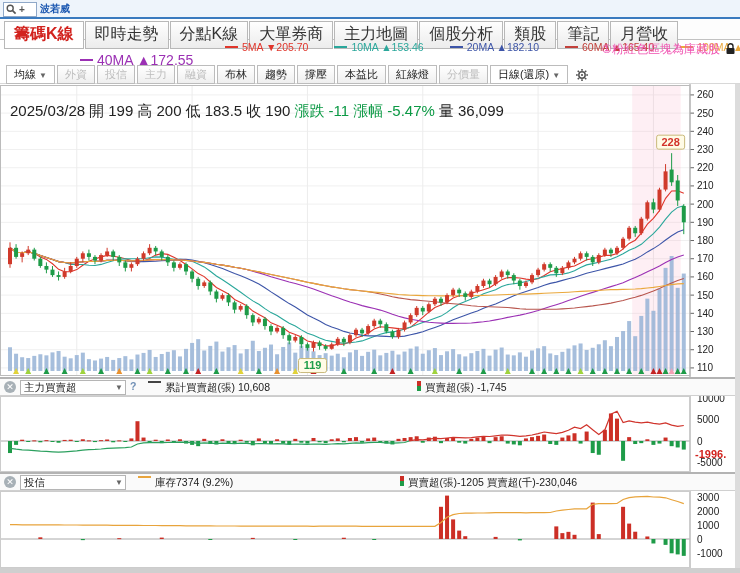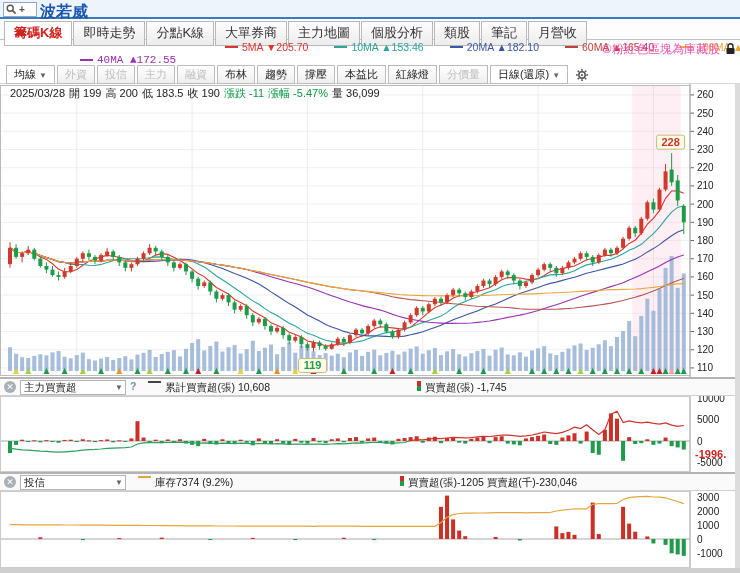--- a/index.html
+++ b/index.html
@@ -2,44 +2,44 @@
 <html><head>
 <meta charset="utf-8">
 <style>
   html,body{margin:0;padding:0;}
   body{font-family:"Liberation Sans","DejaVu Sans",sans-serif;background:#cfcfcf;}
   #app{position:relative;width:740px;height:573px;background:#ffffff;overflow:hidden;}
 
   
   #topbar{position:absolute;left:0;top:0;width:740px;height:19px;background:#eef4fb;border-bottom:2px solid #3a7abf;box-sizing:border-box;}
   #searchbox{position:absolute;left:3px;top:2px;width:30px;height:13px;background:#fff;border:1px solid #8fa8c8;display:flex;align-items:center;padding-left:2px;gap:2px;}
-  #title{position:absolute;left:40px;top:2px;font-size:16px;font-weight:bold;color:#1a56b0;}
+  #title{position:absolute;left:40px;top:2px;font-size:10px;font-weight:bold;color:#1a56b0;}
 
   
   #tabs{position:absolute;left:0;top:19px;width:740px;height:21px;background:#fdfdfd;border-bottom:1px solid #c2c2c2;box-sizing:border-box;padding-left:4px;}
-  .tab{display:inline-block;margin-top:2px;margin-right:1px;padding:2px 9px 3px 9px;font-size:13px;color:#333;background:linear-gradient(#fefefe,#ececec);border:1px solid #b8b8b8;cursor:pointer;}
+  .tab{display:inline-block;margin-top:2px;margin-right:1px;padding:2px 9px 3px 9px;font-size:16px;color:#333;background:linear-gradient(#fefefe,#ececec);border:1px solid #b8b8b8;cursor:pointer;}
   .tab.active{color:#d2231e;font-weight:bold;background:#fff;}
 
   
   #legend1{position:absolute;left:0;top:40px;width:740px;height:14px;font-size:10.5px;display:flex;align-items:center;padding-left:185px;box-sizing:border-box;gap:26px;margin-left:40px;}
-  #legend2{position:absolute;left:0;top:53px;width:656px;height:13px;font-size:11px;display:flex;align-items:center;padding-left:80px;box-sizing:border-box;font-family:Liberation Mono, monospace;}
+  #legend2{position:absolute;left:0;top:53px;width:656px;height:13px;font-size:14px;display:flex;align-items:center;padding-left:80px;box-sizing:border-box;}
   .maitem{display:flex;align-items:center;gap:4px;white-space:nowrap;}
   .madash{display:inline-block;width:13px;height:2px;}
   #note{position:absolute;right:20px;top:41px;font-size:12px;color:#f050b0;}
   #lockwrap{position:absolute;right:4px;top:41px;}
 
   
   #toolbar{position:absolute;left:0;top:66px;width:740px;height:18px;border-bottom:1px solid #d8d8d8;box-sizing:border-box;padding-left:6px;display:flex;align-items:center;gap:2px;}
   .tbtn{font-size:11px;padding:1px 7px;border:1px solid #bcbcbc;background:linear-gradient(#fff,#efefef);color:#222;cursor:pointer;white-space:nowrap;}
   .tbtn.disabled{color:#bdbdbd;}
   .tbtn.drop{background:#fff;}
   .caret{font-size:8px;color:#666;margin-left:3px;}
 
   
-  #ohlc{position:absolute;left:10px;top:86px;font-size:11px;color:#222;white-space:nowrap;z-index:5;background:rgba(255,255,255,.0);}
+  #ohlc{position:absolute;left:10px;top:102px;font-size:15px;color:#222;white-space:nowrap;z-index:5;background:rgba(255,255,255,.0);}
   #ohlc span{margin-right:4px;}
 
   
   .chartsvg{position:absolute;left:0;display:block;}
   #mainchart{top:84px;}
   .splitter{position:absolute;left:0;width:740px;height:2px;background:#b3b3b3;}
   .phead{position:absolute;left:0;width:740px;height:17px;background:#fafafa;border-bottom:1px solid #d0d0d0;box-sizing:border-box;font-size:10.5px;}
   .closeicon{position:absolute;left:4px;top:2px;width:12px;height:12px;border-radius:50%;background:#a7b0b6;color:#fff;font-size:9px;line-height:12px;text-align:center;cursor:pointer;}
   .pselect{position:absolute;left:20px;top:1px;width:98px;height:13px;background:#fff;border:1px solid #b5b5b5;font-size:10.5px;padding:0 3px;color:#222;cursor:pointer;}
   .pselect .caret{position:absolute;right:2px;top:2px;}

